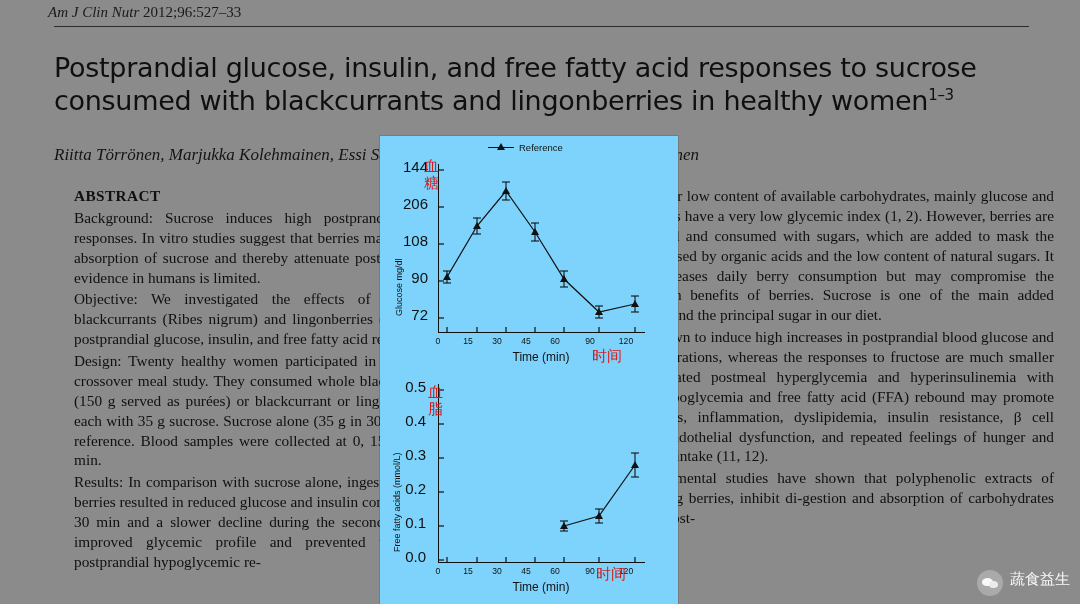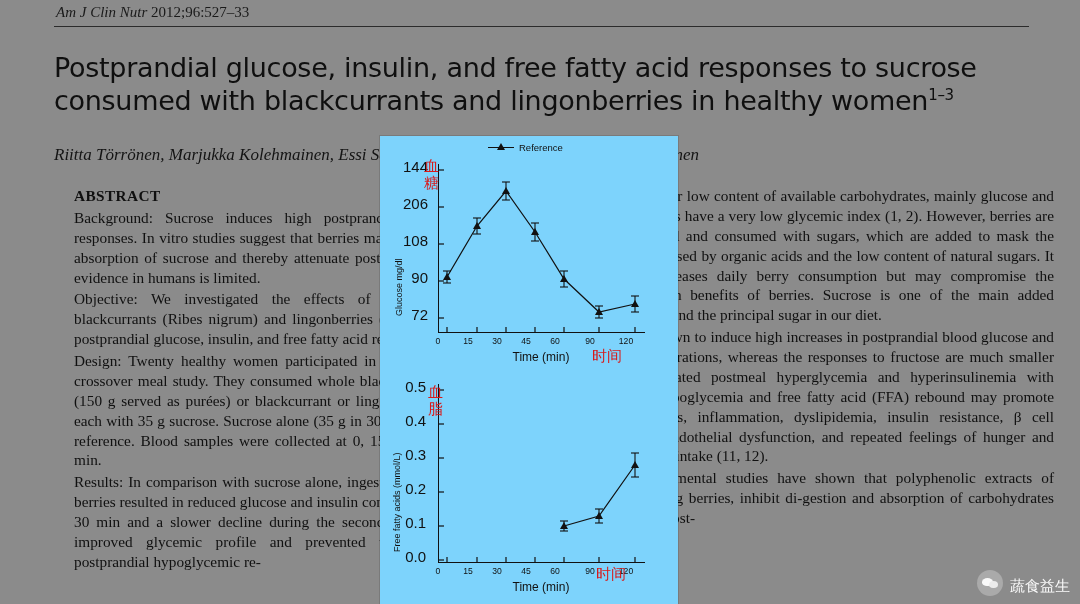--- a/index.html
+++ b/index.html
@@ -13,21 +13,21 @@
     height: 604px;
     background: #8b8b8b;
     overflow: hidden;
     font-family: "Liberation Serif", serif;
     color: #111;
   }
 
   
   .journal-line {
     position: absolute;
-    left: 56px;
+    left: 48px;
     top: 4px;
     font-size: 15px;
     font-style: italic;
     color: #1a1a1a;
     white-space: nowrap;
   }
   .journal-line .cite {
     font-style: normal;
   }
   .rule {
@@ -188,21 +188,21 @@
     line-height: 1.15;
     font-weight: 500;
   }
 
   
   .wm {
     position: absolute;
     right: 10px;
     bottom: 8px;
     display: flex;
-    align-items: flex-end;
+    align-items: flex-start;
     gap: 7px;
     color: #ffffff;
     font-family: Liberation Sans, sans-serif;
     font-size: 15px;
     opacity: 0.95;
   }
   .wm-badge {
     width: 26px;
     height: 26px;
     border-radius: 50%;

